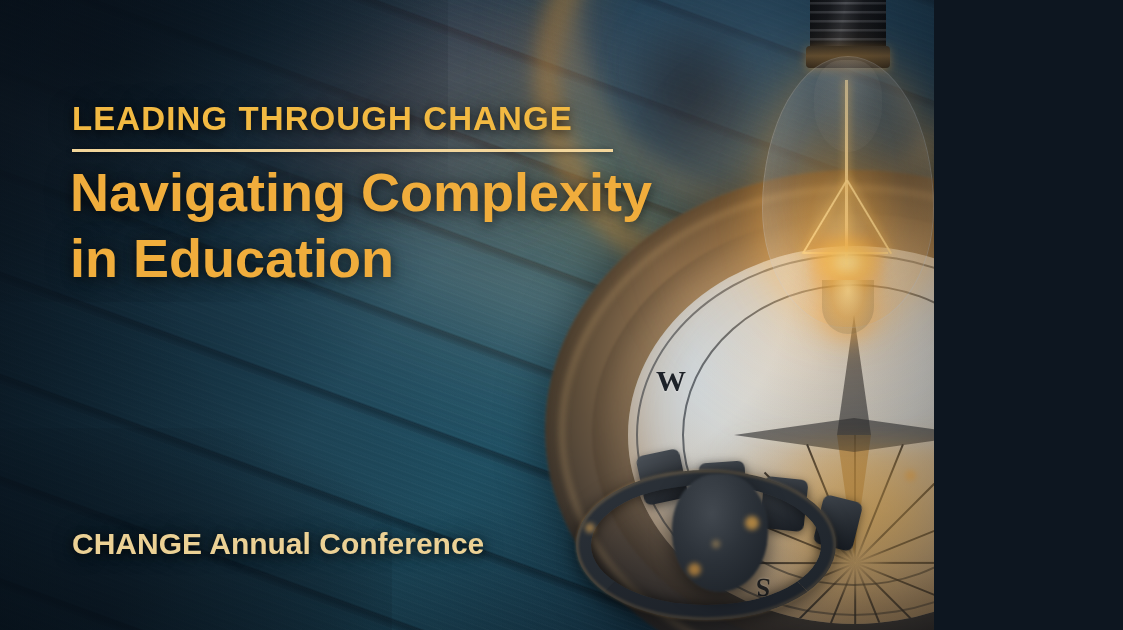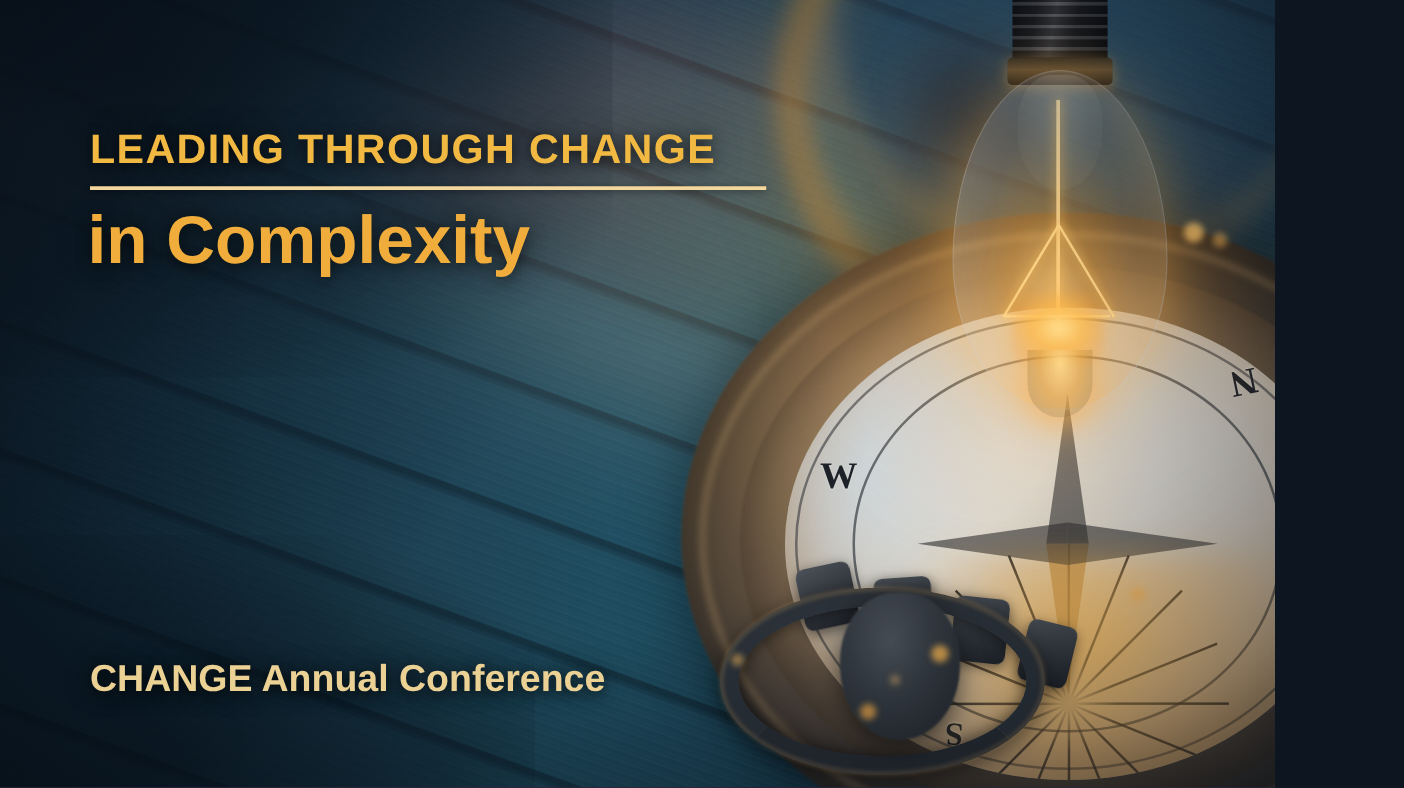--- a/index.html
+++ b/index.html
@@ -7,23 +7,23 @@
 
   html, body {
     width:1123px; height:630px;
     overflow:hidden;
     background:#0d1620;
     font-family:"Liberation Sans", sans-serif;
   }
 
   .slide {
     position:relative;
-    width:1020px; height:630px;
+    width:934px; height:630px;
     overflow:hidden;
-    background:#be185d;
+    background:#0369a1;
   }
 
   
   .bg { position:absolute; inset:0; overflow:hidden; }
 
   
   .wood-base {
     position:absolute; inset:-10%;
     background:
       radial-gradient(ellipse 60% 55% at 34% 52%, #2f6277 0%, #235468 38%, #17394a 68%, #102637 100%),
@@ -492,21 +492,22 @@
     <div class="vignette"></div>
   </div>
 
   <div class="content">
 
     <div class="eyebrow">LEADING THROUGH CHANGE</div>
 
     <div class="rule"></div>
 
     <h1 class="headline">
-      <span class="l2">in Complexity</span>
+      <span>Navigating Complexity</span>
+      <span class="l2">in Education</span>
     </h1>
 
     <div class="footer">
       <div>CHANGE Annual Conference</div>
       
     </div>
 
   </div>
 </div>
 

